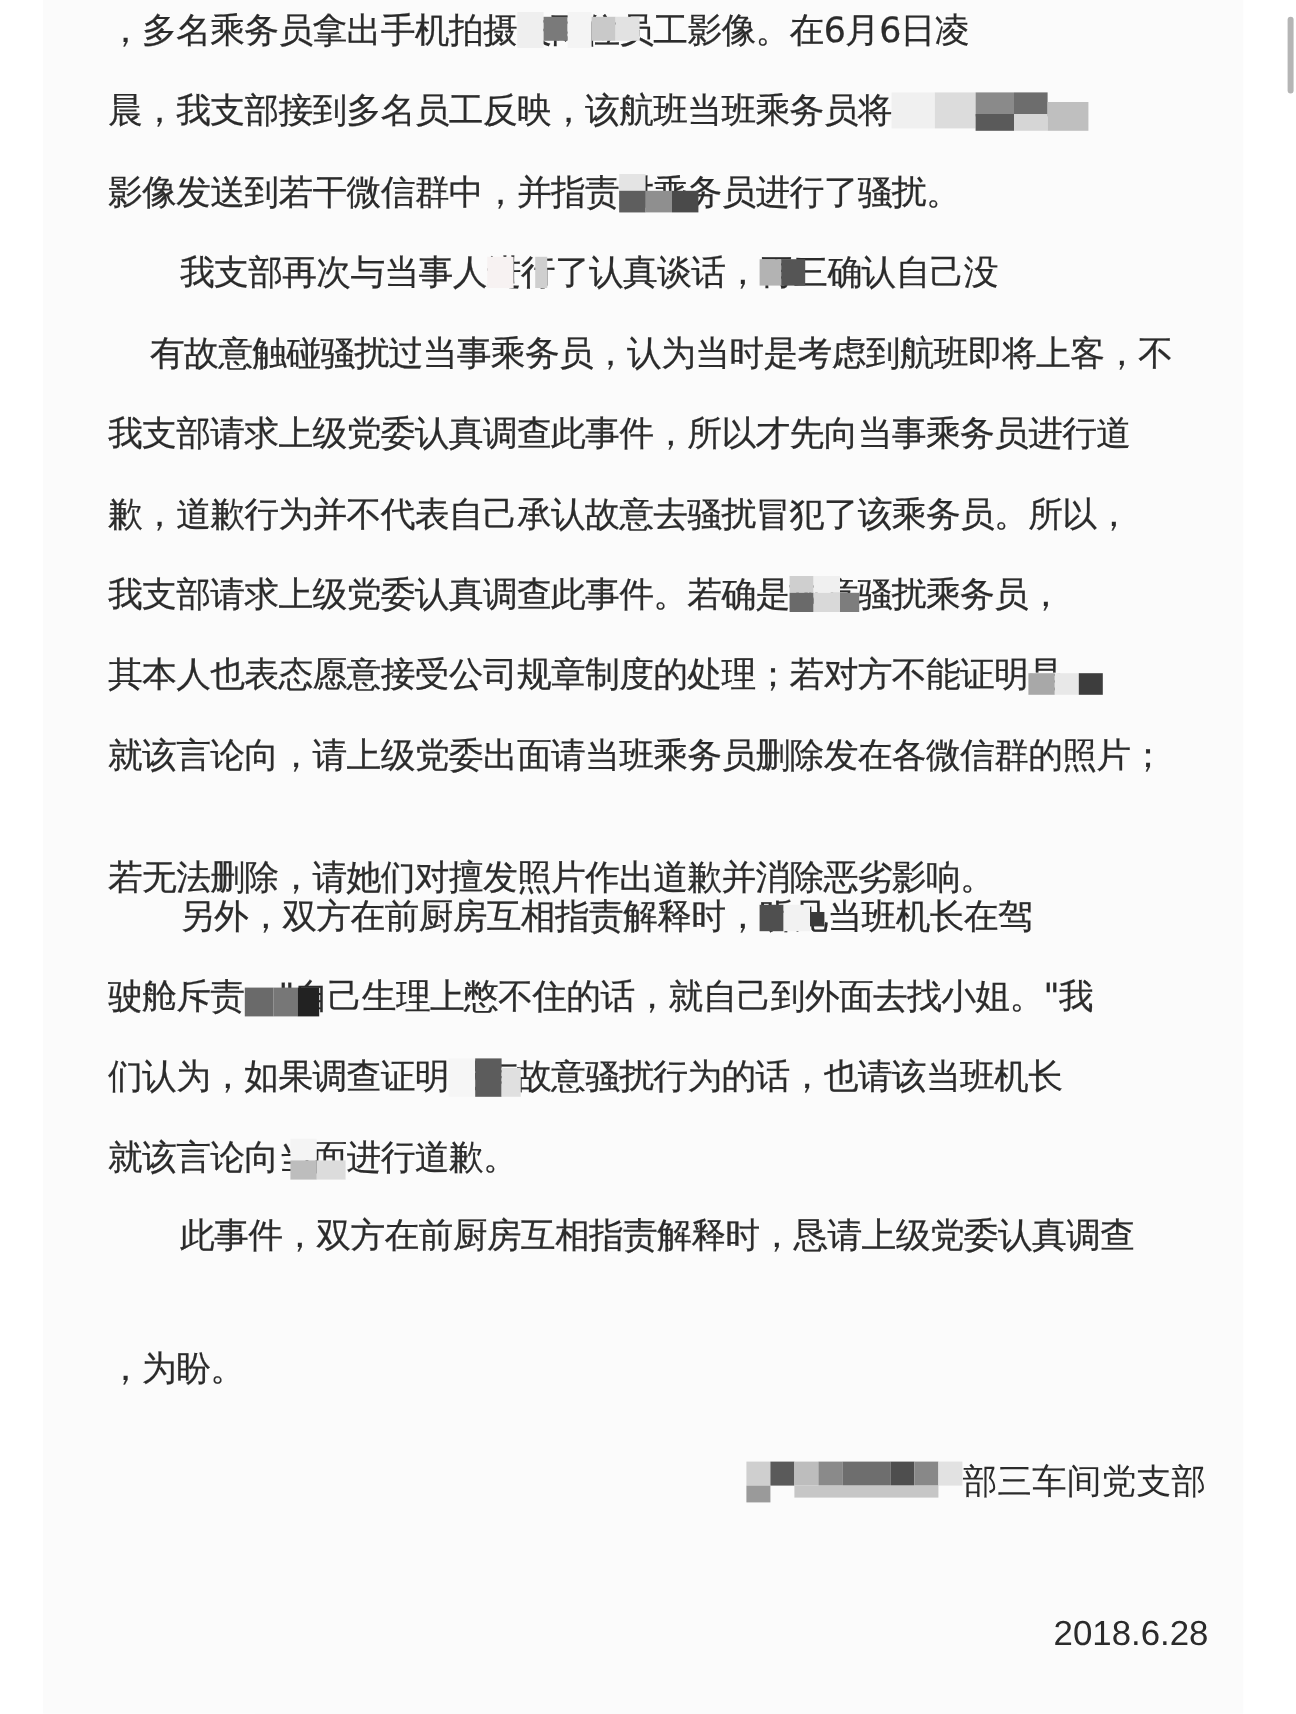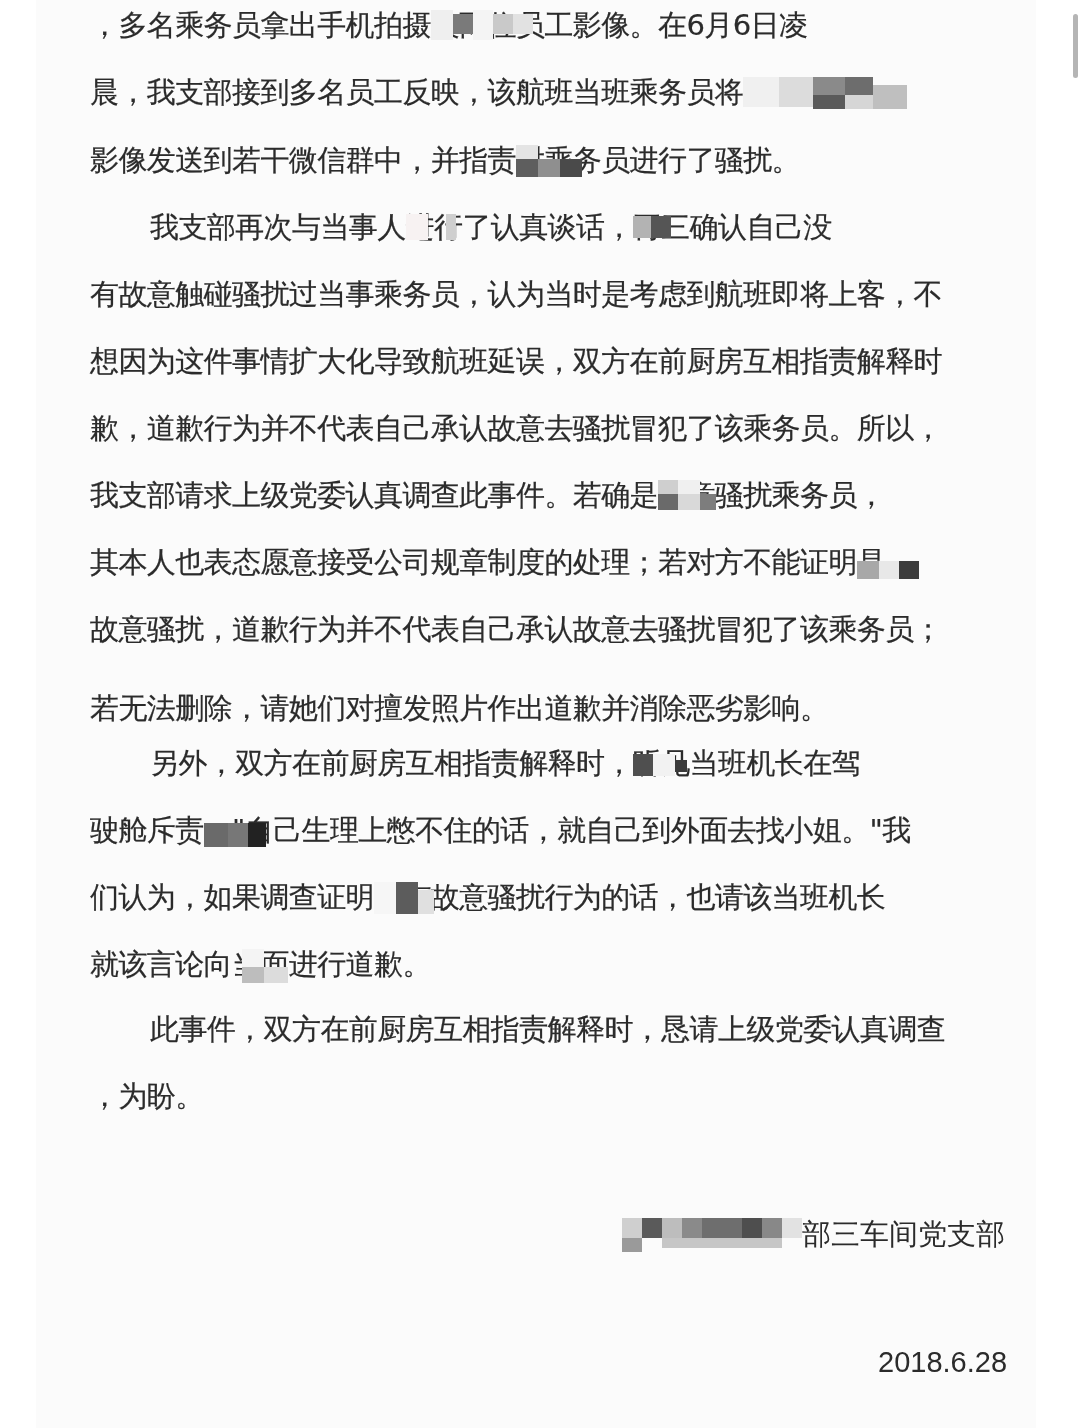--- a/index.html
+++ b/index.html
@@ -74,33 +74,33 @@
 </head>
 <body>
 
 <div class="page"></div>
 
 <div id="doc-body">
     <div class="line" style="top: 5px;"><span>，多名乘务员拿出手机拍摄</span><span class="mosaic" style="width: 110px;"><i style="left: 0px; top: 0px; width: 22px; height: 30px; background: rgb(239, 239, 239);"></i><i style="left: 22px; top: 4px; width: 20px; height: 20px; background: rgb(122, 122, 122);"></i><i style="left: 42px; top: 0px; width: 20px; height: 30px; background: rgb(244, 244, 244);"></i><i style="left: 62px; top: 4px; width: 20px; height: 20px; background: rgb(201, 201, 201);"></i><i style="left: 82px; top: 4px; width: 20px; height: 20px; background: rgb(226, 226, 226);"></i></span><span>夫两位员工影像。在6月6日凌</span></div>
     <div class="line" style="top: 72px;"><span>晨，我支部接到多名员工反映，该航班当班乘务员将</span><span class="mosaic" style="width: 170px;"><i style="left: 0px; top: 0px; width: 36px; height: 30px; background: rgb(240, 240, 240);"></i><i style="left: 36px; top: 0px; width: 34px; height: 30px; background: rgb(220, 220, 220);"></i><i style="left: 70px; top: 0px; width: 32px; height: 20px; background: rgb(138, 138, 138);"></i><i style="left: 102px; top: 0px; width: 28px; height: 20px; background: rgb(109, 109, 109);"></i><i style="left: 70px; top: 18px; width: 32px; height: 14px; background: rgb(90, 90, 90);"></i><i style="left: 102px; top: 18px; width: 28px; height: 14px; background: rgb(214, 214, 214);"></i><i style="left: 130px; top: 8px; width: 34px; height: 24px; background: rgb(191, 191, 191);"></i></span><span>的</span></div>
     <div class="line" style="top: 140px;"><span>影像发送到若干微信群中，并指责</span><span class="mosaic" style="width: 66px;"><i style="left: 0px; top: 0px; width: 22px; height: 32px; background: rgb(228, 228, 228);"></i><i style="left: 0px; top: 14px; width: 22px; height: 18px; background: rgb(94, 94, 94);"></i><i style="left: 22px; top: 14px; width: 22px; height: 18px; background: rgb(143, 143, 143);"></i><i style="left: 44px; top: 14px; width: 22px; height: 18px; background: rgb(74, 74, 74);"></i></span><span>对乘务员进行了骚扰。</span></div>
     <div class="line indent" style="top: 207px;"><span>我支部再次与当事人</span><span class="mosaic" style="width: 62px;"><i style="left: 0px; top: 2px; width: 22px; height: 26px; background: rgb(247, 242, 242);"></i><i style="left: 40px; top: 2px; width: 10px; height: 26px; background: rgb(207, 207, 207);"></i></span><span>进行了认真谈话，</span><span class="mosaic" style="width: 46px;"><i style="left: 0px; top: 4px; width: 18px; height: 22px; background: rgb(179, 179, 179);"></i><i style="left: 18px; top: 4px; width: 20px; height: 22px; background: rgb(85, 85, 85);"></i></span><span>再三确认自己没</span></div>
-    <div class="line" style="top: 274px;"><span>有故意触碰骚扰过当事乘务员，认为当时是考虑到航班即将上客，不</span></div>
-    <div class="line" style="top: 341px;"><span>想因为这件事情扩大化导致航班延误，双方在前厨房互相指责解释时</span></div>
+    <div class="line" style="top: 274px; margin-left: 35px;"><span>有故意触碰骚扰过当事乘务员，认为当时是考虑到航班即将上客，不</span></div>
+    <div class="line" style="top: 341px;"><span>我支部请求上级党委认真调查此事件，所以才先向当事乘务员进行道</span></div>
     <div class="line" style="top: 408px;"><span>歉，道歉行为并不代表自己承认故意去骚扰冒犯了该乘务员。所以，</span></div>
     <div class="line" style="top: 475px;"><span>我支部请求上级党委认真调查此事件。若确是</span><span class="mosaic" style="width: 62px;"><i style="left: 0px; top: 0px; width: 20px; height: 14px; background: rgb(207, 207, 207);"></i><i style="left: 20px; top: 0px; width: 22px; height: 14px; background: rgb(240, 240, 240);"></i><i style="left: 0px; top: 14px; width: 20px; height: 16px; background: rgb(106, 106, 106);"></i><i style="left: 20px; top: 14px; width: 22px; height: 16px; background: rgb(217, 217, 217);"></i><i style="left: 42px; top: 14px; width: 16px; height: 16px; background: rgb(125, 125, 125);"></i></span><span>故意骚扰乘务员，</span></div>
     <div class="line" style="top: 542px;"><span>其本人也表态愿意接受公司规章制度的处理；若对方不能证明</span><span class="mosaic" style="width: 64px;"><i style="left: 0px; top: 14px; width: 22px; height: 18px; background: rgb(168, 168, 168);"></i><i style="left: 22px; top: 14px; width: 20px; height: 18px; background: rgb(232, 232, 232);"></i><i style="left: 42px; top: 14px; width: 20px; height: 18px; background: rgb(61, 61, 61);"></i></span><span>是</span></div>
-    <div class="line" style="top: 609px;"><span>故意骚扰，道歉行为并不代表自己承认故意去骚扰冒犯了该乘务员；</span></div>
-    <div class="line" style="top: 688px;"><span>若无法删除，请她们对擅发照片作出道歉并消除恶劣影响。</span></div>
+    <div class="line" style="top: 609px;"><span>就该言论向，请上级党委出面请当班乘务员删除发在各微信群的照片；</span></div>
+    <div class="line" style="top: 711px;"><span>若无法删除，请她们对擅发照片作出道歉并消除恶劣影响。</span></div>
     <div class="line indent" style="top: 743px;"><span>另外，双方在前厨房互相指责解释时，</span><span class="mosaic" style="width: 58px;"><i style="left: 0px; top: 6px; width: 20px; height: 22px; background: rgb(79, 79, 79);"></i><i style="left: 20px; top: 6px; width: 22px; height: 22px; background: rgb(242, 242, 242);"></i><i style="left: 42px; top: 12px; width: 12px; height: 12px; background: rgb(58, 58, 58);"></i></span><span>听见当班机长在驾</span></div>
     <div class="line" style="top: 810px;"><span>驶舱斥责</span><span class="mosaic" style="width: 64px;"><i style="left: 0px; top: 8px; width: 24px; height: 24px; background: rgb(106, 106, 106);"></i><i style="left: 24px; top: 8px; width: 20px; height: 24px; background: rgb(119, 119, 119);"></i><i style="left: 44px; top: 8px; width: 18px; height: 24px; background: rgb(34, 34, 34);"></i></span><span>："自己生理上憋不住的话，就自己到外面去找小姐。"我</span></div>
     <div class="line" style="top: 877px;"><span>们认为，如果调查证明</span><span class="mosaic" style="width: 62px;"><i style="left: 0px; top: 0px; width: 22px; height: 32px; background: rgb(246, 246, 246);"></i><i style="left: 22px; top: 0px; width: 22px; height: 32px; background: rgb(92, 92, 92);"></i><i style="left: 44px; top: 8px; width: 16px; height: 24px; background: rgb(224, 224, 224);"></i></span><span>没有故意骚扰行为的话，也请该当班机长</span></div>
     <div class="line" style="top: 944px;"><span>就该言论向</span><span class="mosaic" style="width: 64px;"><i style="left: 10px; top: 0px; width: 22px; height: 18px; background: rgb(244, 244, 244);"></i><i style="left: 10px; top: 18px; width: 22px; height: 16px; background: rgb(189, 189, 189);"></i><i style="left: 32px; top: 18px; width: 24px; height: 16px; background: rgb(220, 220, 220);"></i></span><span>当面进行道歉。</span></div>
     <div class="line indent" style="top: 1009px;"><span>此事件，双方在前厨房互相指责解释时，恳请上级党委认真调查</span></div>
-    <div class="line" style="top: 1076px;"><span>，为盼。</span></div>
+    <div class="line" style="top: 1120px;"><span>，为盼。</span></div>
   </div>
 
 <div id="signature" class="signature" style="left:622px; top:1214px;">
   <span id="sig-redacted" class="mosaic" style="width: 180px;"><i style="left: 0px; top: 0px; width: 20px; height: 20px; background: rgb(207, 207, 207);"></i><i style="left: 20px; top: 0px; width: 20px; height: 20px; background: rgb(90, 90, 90);"></i><i style="left: 40px; top: 0px; width: 20px; height: 20px; background: rgb(189, 189, 189);"></i><i style="left: 60px; top: 0px; width: 20px; height: 20px; background: rgb(138, 138, 138);"></i><i style="left: 80px; top: 0px; width: 40px; height: 20px; background: rgb(110, 110, 110);"></i><i style="left: 120px; top: 0px; width: 20px; height: 20px; background: rgb(78, 78, 78);"></i><i style="left: 140px; top: 0px; width: 20px; height: 20px; background: rgb(136, 136, 136);"></i><i style="left: 160px; top: 0px; width: 20px; height: 20px; background: rgb(226, 226, 226);"></i><i style="left: 0px; top: 20px; width: 20px; height: 14px; background: rgb(154, 154, 154);"></i><i style="left: 40px; top: 20px; width: 120px; height: 10px; background: rgb(198, 198, 198);"></i></span><span>部三车间党支部</span>
 </div>
 
 <div class="date" style="left:878px; top:1342px;">2018.6.28</div>
 
 <div class="scrollbar"></div>
 

